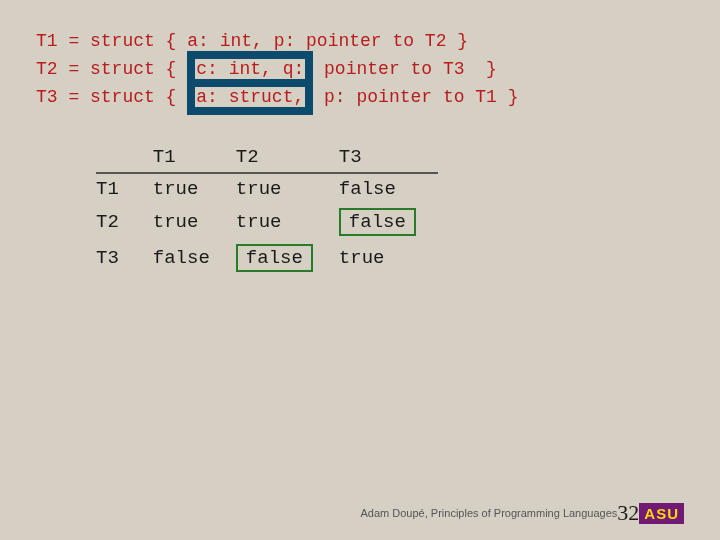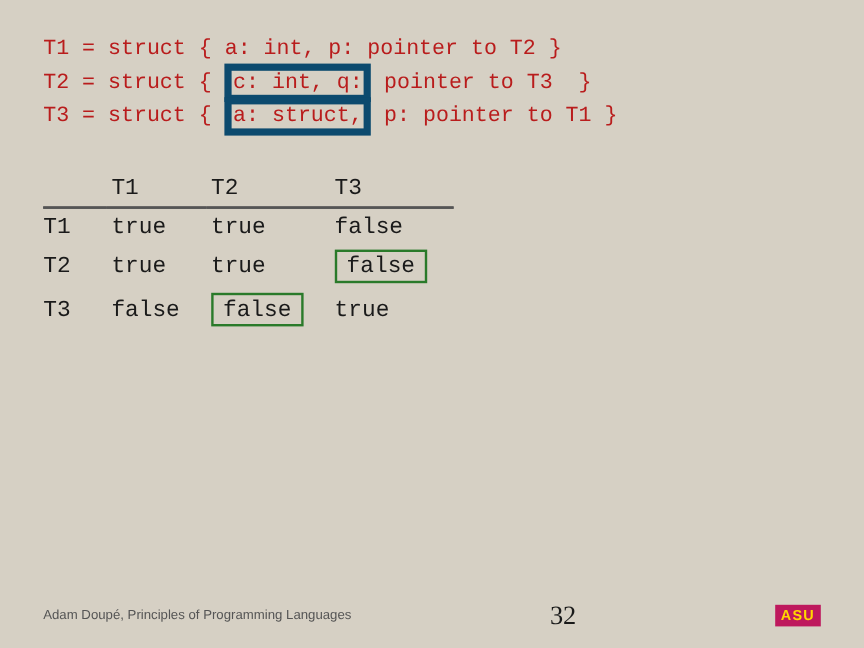--- a/index.html
+++ b/index.html
@@ -24,26 +24,27 @@
       margin-bottom: 30px;
     }
 
     .code-line {
       display: block;
       white-space: pre;
     }
 
     .highlight-box {
       display: inline;
-      border: 6px solid #0c4a6e;
+      border: 8px solid #0c4a6e;
       padding: 0 1px;
     }
 
     
     .table-container {
+      margin-left: 60px;
       margin-top: 10px;
     }
 
     table {
       border-collapse: collapse;
       font-size: 19px;
       color: #1a1a1a;
     }
 
     table td {
@@ -68,21 +69,21 @@
       display: inline-block;
     }
 
     
     .footer {
       position: absolute;
       bottom: 14px;
       left: 0;
       right: 0;
       display: flex;
-      justify-content: space-between;
+      justify-content: flex-end;
       align-items: center;
       padding: 0 36px;
       margin-top: 44px;
     }
 
     .footer-left {
       font-size: 11px;
       color: #555;
       font-family: Arial, sans-serif;
     }
@@ -92,25 +93,25 @@
       color: #1a1a1a;
       font-family: Liberation Serif, serif;
     }
 
     .asu-logo {
       display: flex;
       align-items: center;
     }
 
     .asu-text {
-      background-color: #be185d;
+      background-color: #701a75;
       color: #ffd700;
       font-family: Arial, sans-serif;
       font-weight: bold;
-      font-size: 12px;
+      font-size: 15px;
       padding: 2px 5px;
       letter-spacing: 1px;
     }
   </style>
 </head>
 <body>
 
 <div class="main-content">
 
   <div class="code-block">

